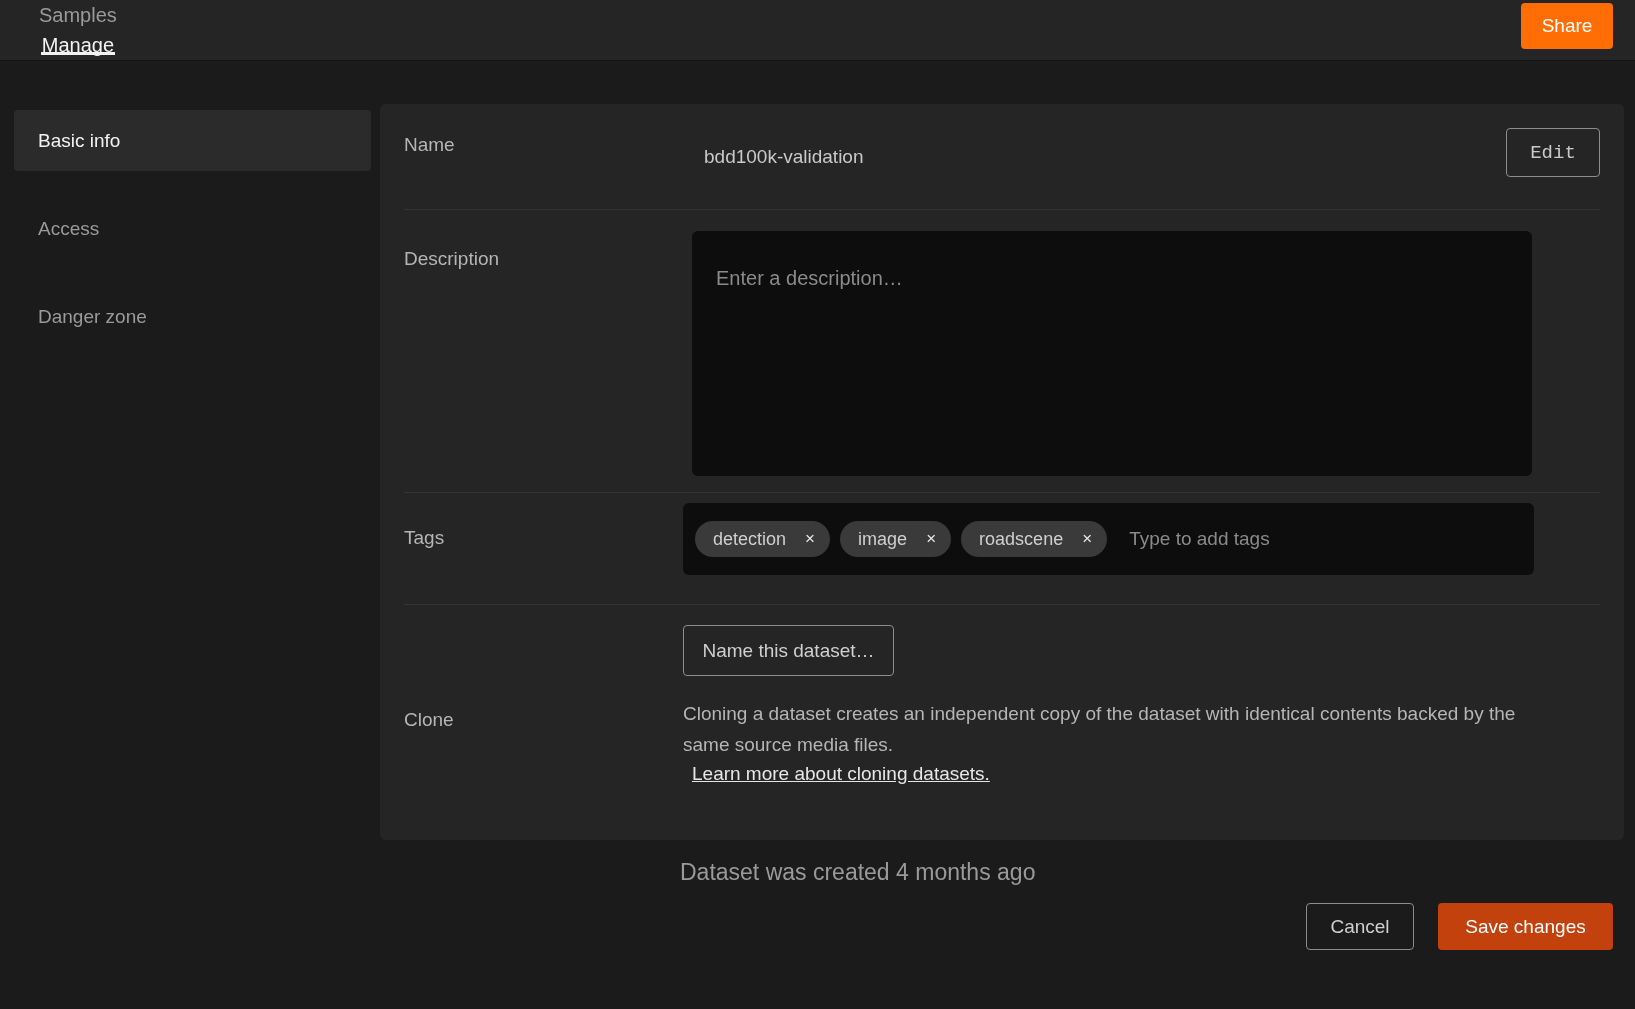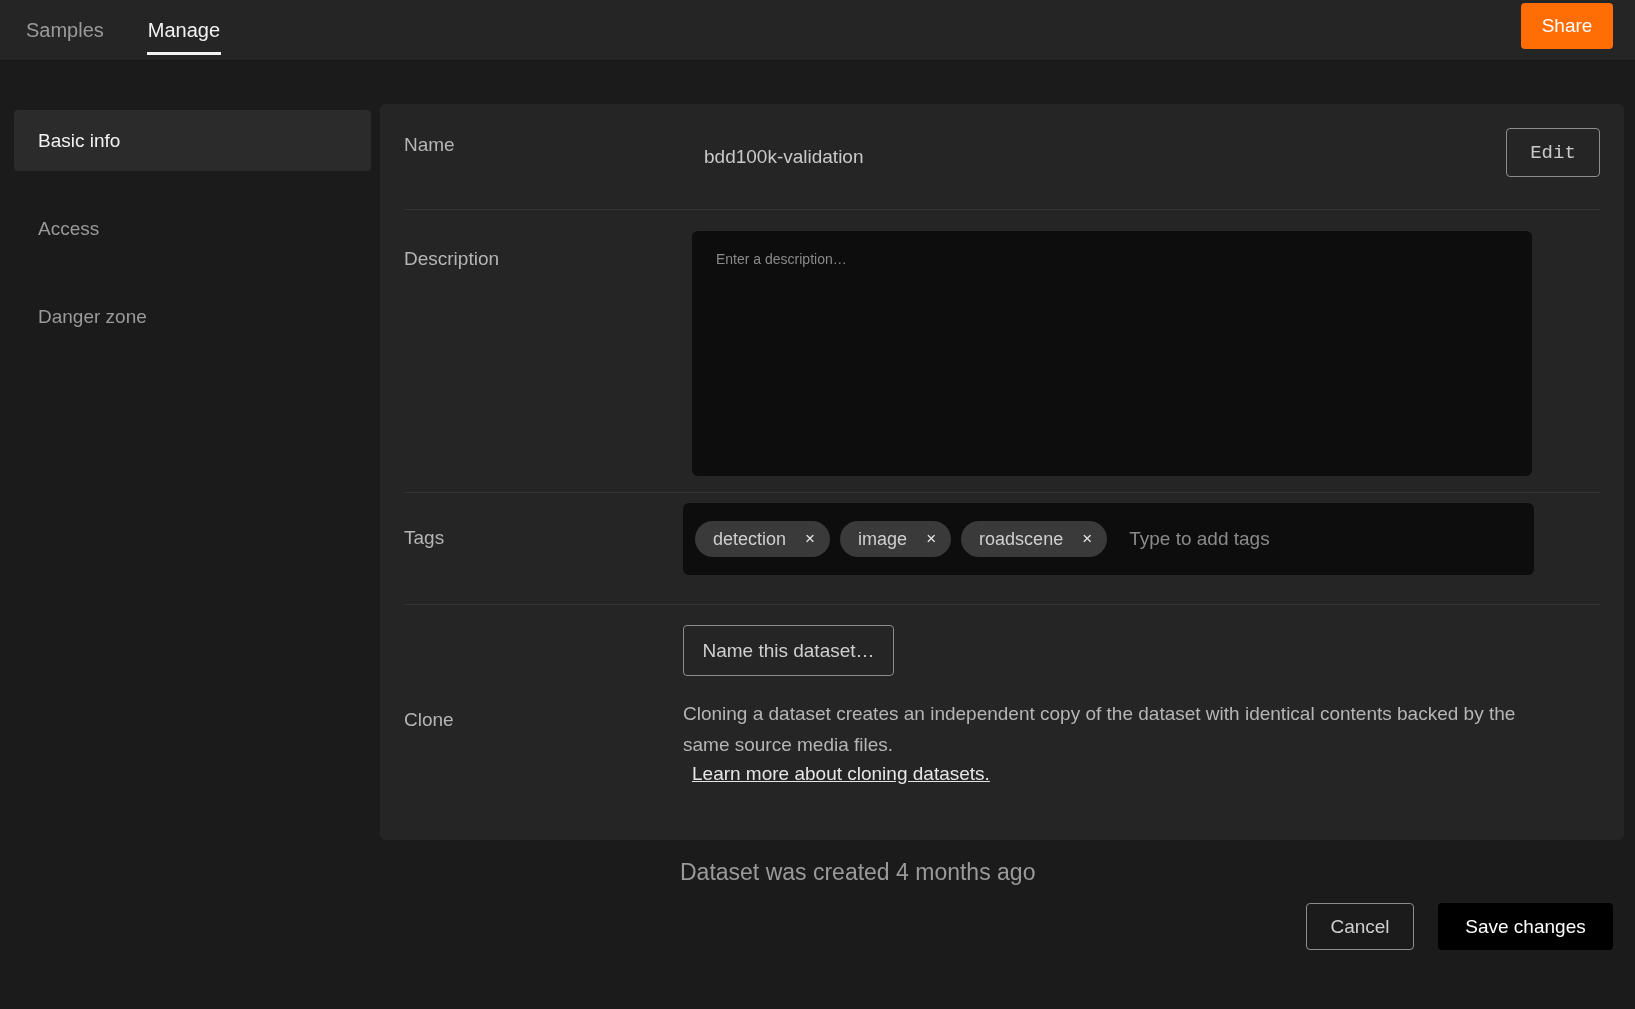--- a/index.html
+++ b/index.html
@@ -12,22 +12,22 @@
   }
 
   
   .topbar {
     position: absolute; top: 0; left: 0;
     width: 1635px; height: 61px;
     background: #252525;
     border-bottom: 1px solid #141414;
   }
   .tabs {
-    position: absolute; left: 4px; top: 0;
-    height: 61px; display: flex; align-items: center;
+    position: absolute; left: 17px; top: 0;
+    height: 61px; display: flex; align-items: center; flex-direction: column;
   }
   .tab {
     position: relative;
     height: 61px;
     display: flex; align-items: center;
     padding: 0 22px;
     font-size: 20px;
     color: #9a9a9a;
     cursor: pointer;
     white-space: nowrap;
@@ -123,22 +123,22 @@
   .row-desc { height: 283px; align-items: flex-start; }
   .row-desc .row-label { padding-top: 38px; }
   .desc-box {
     position: absolute;
     left: -12px; top: 21px;
     width: 840px; height: 245px;
     background: #0d0d0d;
     border: none; border-radius: 6px;
     color: #e4e4e4;
     font-family: "Liberation Sans", sans-serif;
-    font-size: 14px;
-    padding: 20px 24px;
+    font-size: 20px;
+    padding: 36px 24px;
     resize: none;
     outline: none;
   }
   .desc-box::placeholder { color: #8a8a8a; }
 
   
   .row-tags { height: 112px; align-items: flex-start; }
   .row-tags .row-label { padding-top: 34px; }
   .tags-box {
     position: absolute;
@@ -229,21 +229,21 @@
     background: transparent;
     border: 1px solid #8d8d8d;
     border-radius: 4px;
     color: #cfcfcf;
     font-family: "Liberation Sans", sans-serif;
     font-size: 19px;
     cursor: pointer;
   }
   .save-btn {
     width: 175px; height: 47px;
-    background: #000000;
+    background: #c2410c;
     border: none; border-radius: 4px;
     color: #ffffff;
     font-family: "Liberation Sans", sans-serif;
     font-size: 19px;
     cursor: pointer;
   }
 </style>
 </head>
 <body>
 

